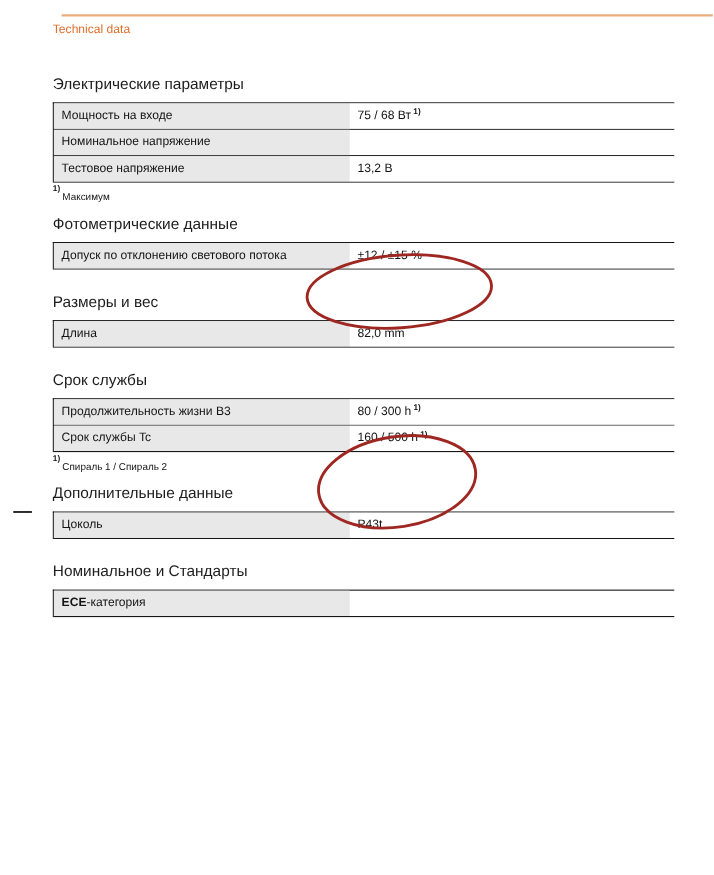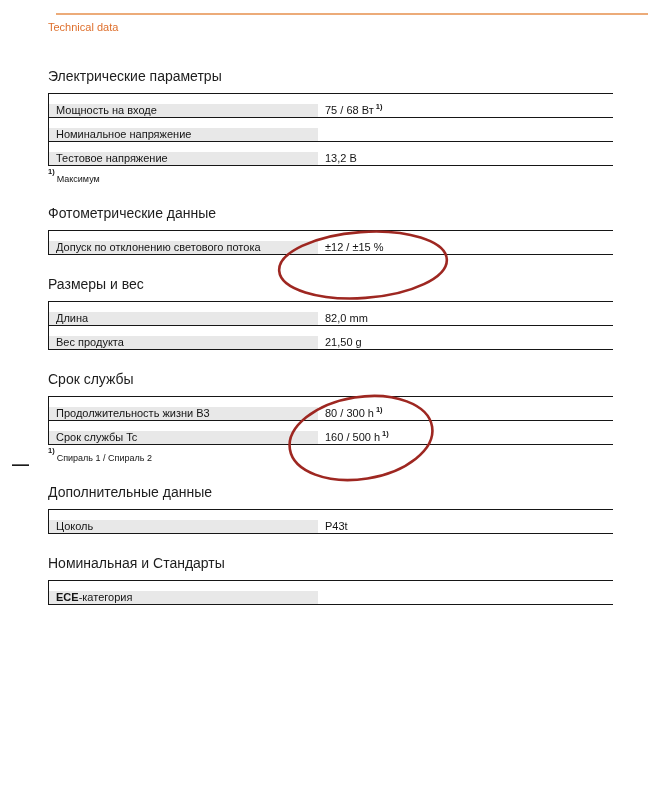--- a/index.html
+++ b/index.html
@@ -18,30 +18,29 @@
     font-size:11px;line-height:13px;color:#DE6F2C;
   }
   .content{
     position:absolute;left:48px;top:60px;width:564px;
   }
   .sec h2{
     margin:21px 0 9px 0;
     font-size:14px;line-height:16px;font-weight:400;color:#1d1d1d;
   }
   .sec.first h2{margin-top:8px;}
-  .sec.after-foot h2{margin-top:20px;}
+  .sec.after-foot h2{margin-top:10px;}
   .tbl{
     border-top:1.5px solid #161616;
     border-left:1px solid #161616;
     width:564px;
   }
   .row{
     display:flex;height:24px;box-sizing:border-box;
     border-bottom:1.5px solid #161616;
-    align-items:flex-end;
   }
   .cell{
     display:flex;align-items:center;
     font-size:11px;line-height:13px;color:#141414;
     box-sizing:border-box;
   }
   .cell.label{
     width:269px;background:#E8E8E8;padding-left:7px;
   }
   .cell.value{
@@ -117,28 +116,20 @@
     <h2>Размеры и вес</h2>
     <div class="tbl">
         <div class="row">
     <div class="cell label">
             <span>Длина</span>
           </div>
     <div class="cell value">
             <span>82,0 mm</span>
           </div>
   </div>
-        <div class="row">
-    <div class="cell label">
-            <span>Вес продукта</span>
-          </div>
-    <div class="cell value">
-            <span>21,50 g</span>
-          </div>
-  </div>
       </div>
   </section>
     <section class="sec">
     <h2>Срок службы</h2>
     <div class="tbl">
         <div class="row">
     <div class="cell label">
             <span>Продолжительность жизни B3</span>
           </div>
     <div class="cell value">
@@ -165,21 +156,21 @@
     <div class="cell label">
             <span>Цоколь</span>
           </div>
     <div class="cell value">
             <span>P43t</span>
           </div>
   </div>
       </div>
   </section>
     <section class="sec">
-    <h2>Номинальная и Стандарты</h2>
+    <h2>Номинальное и Стандарты</h2>
     <div class="tbl">
         <div class="row">
     <div class="cell label">
             <b>ECE</b>
             <span>-категория</span>
           </div>
   </div>
       </div>
   </section>
   </div>

